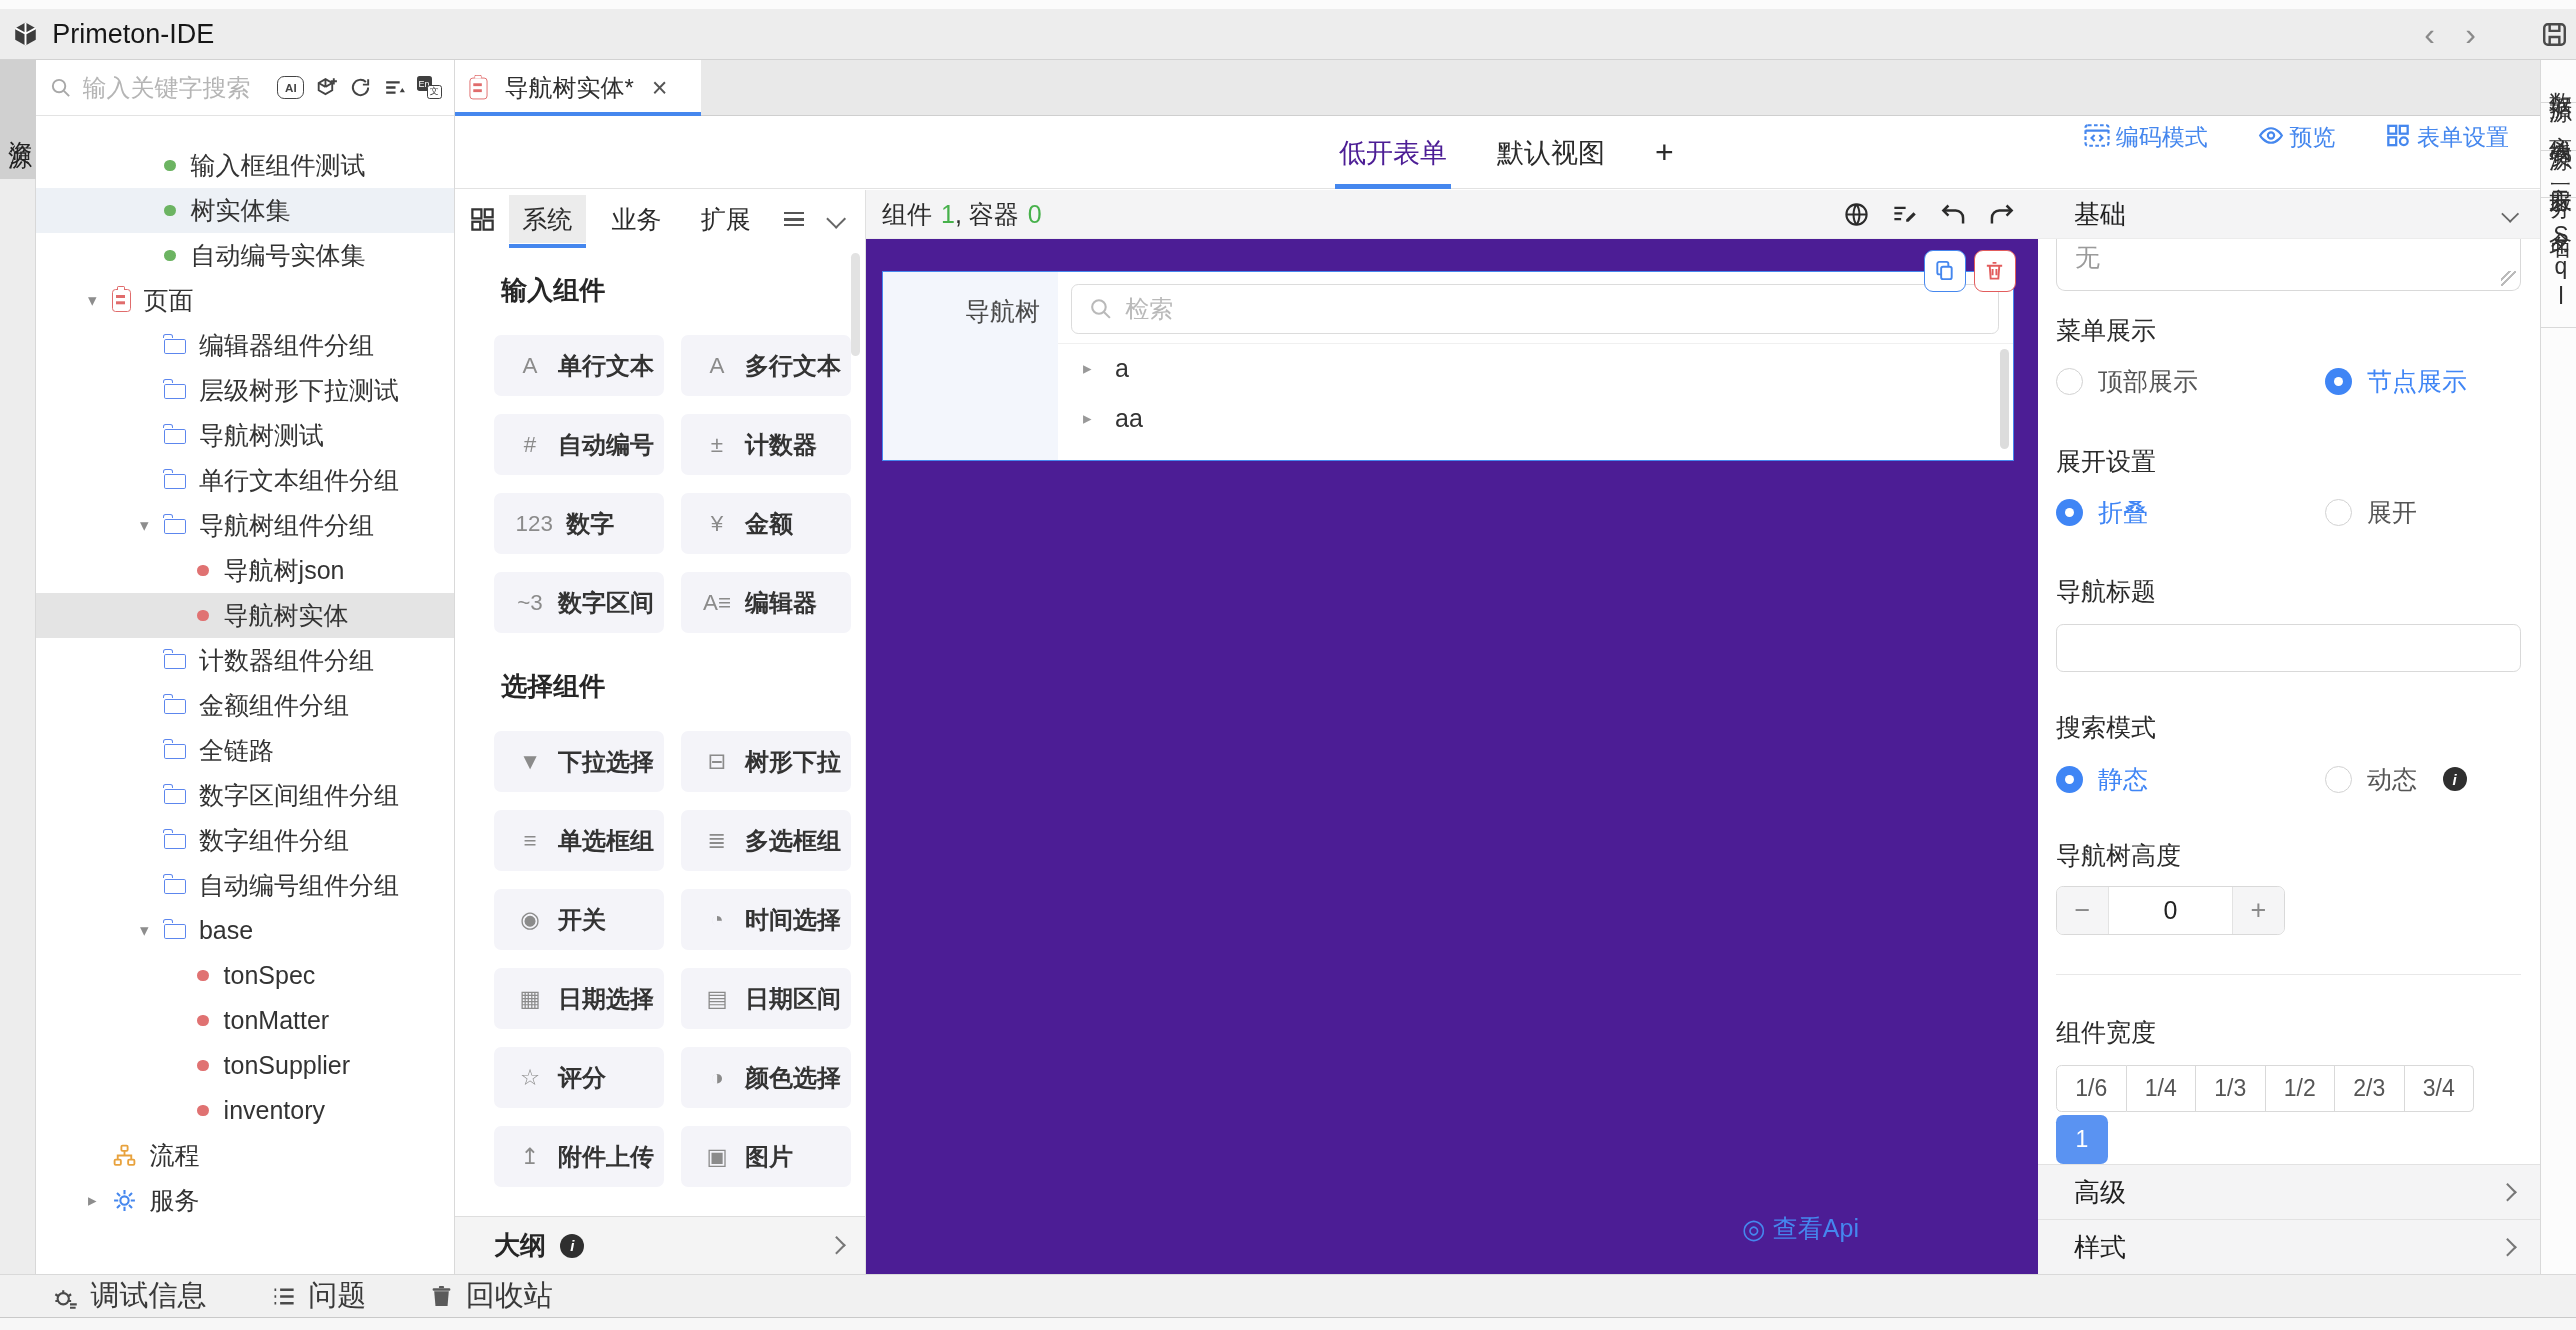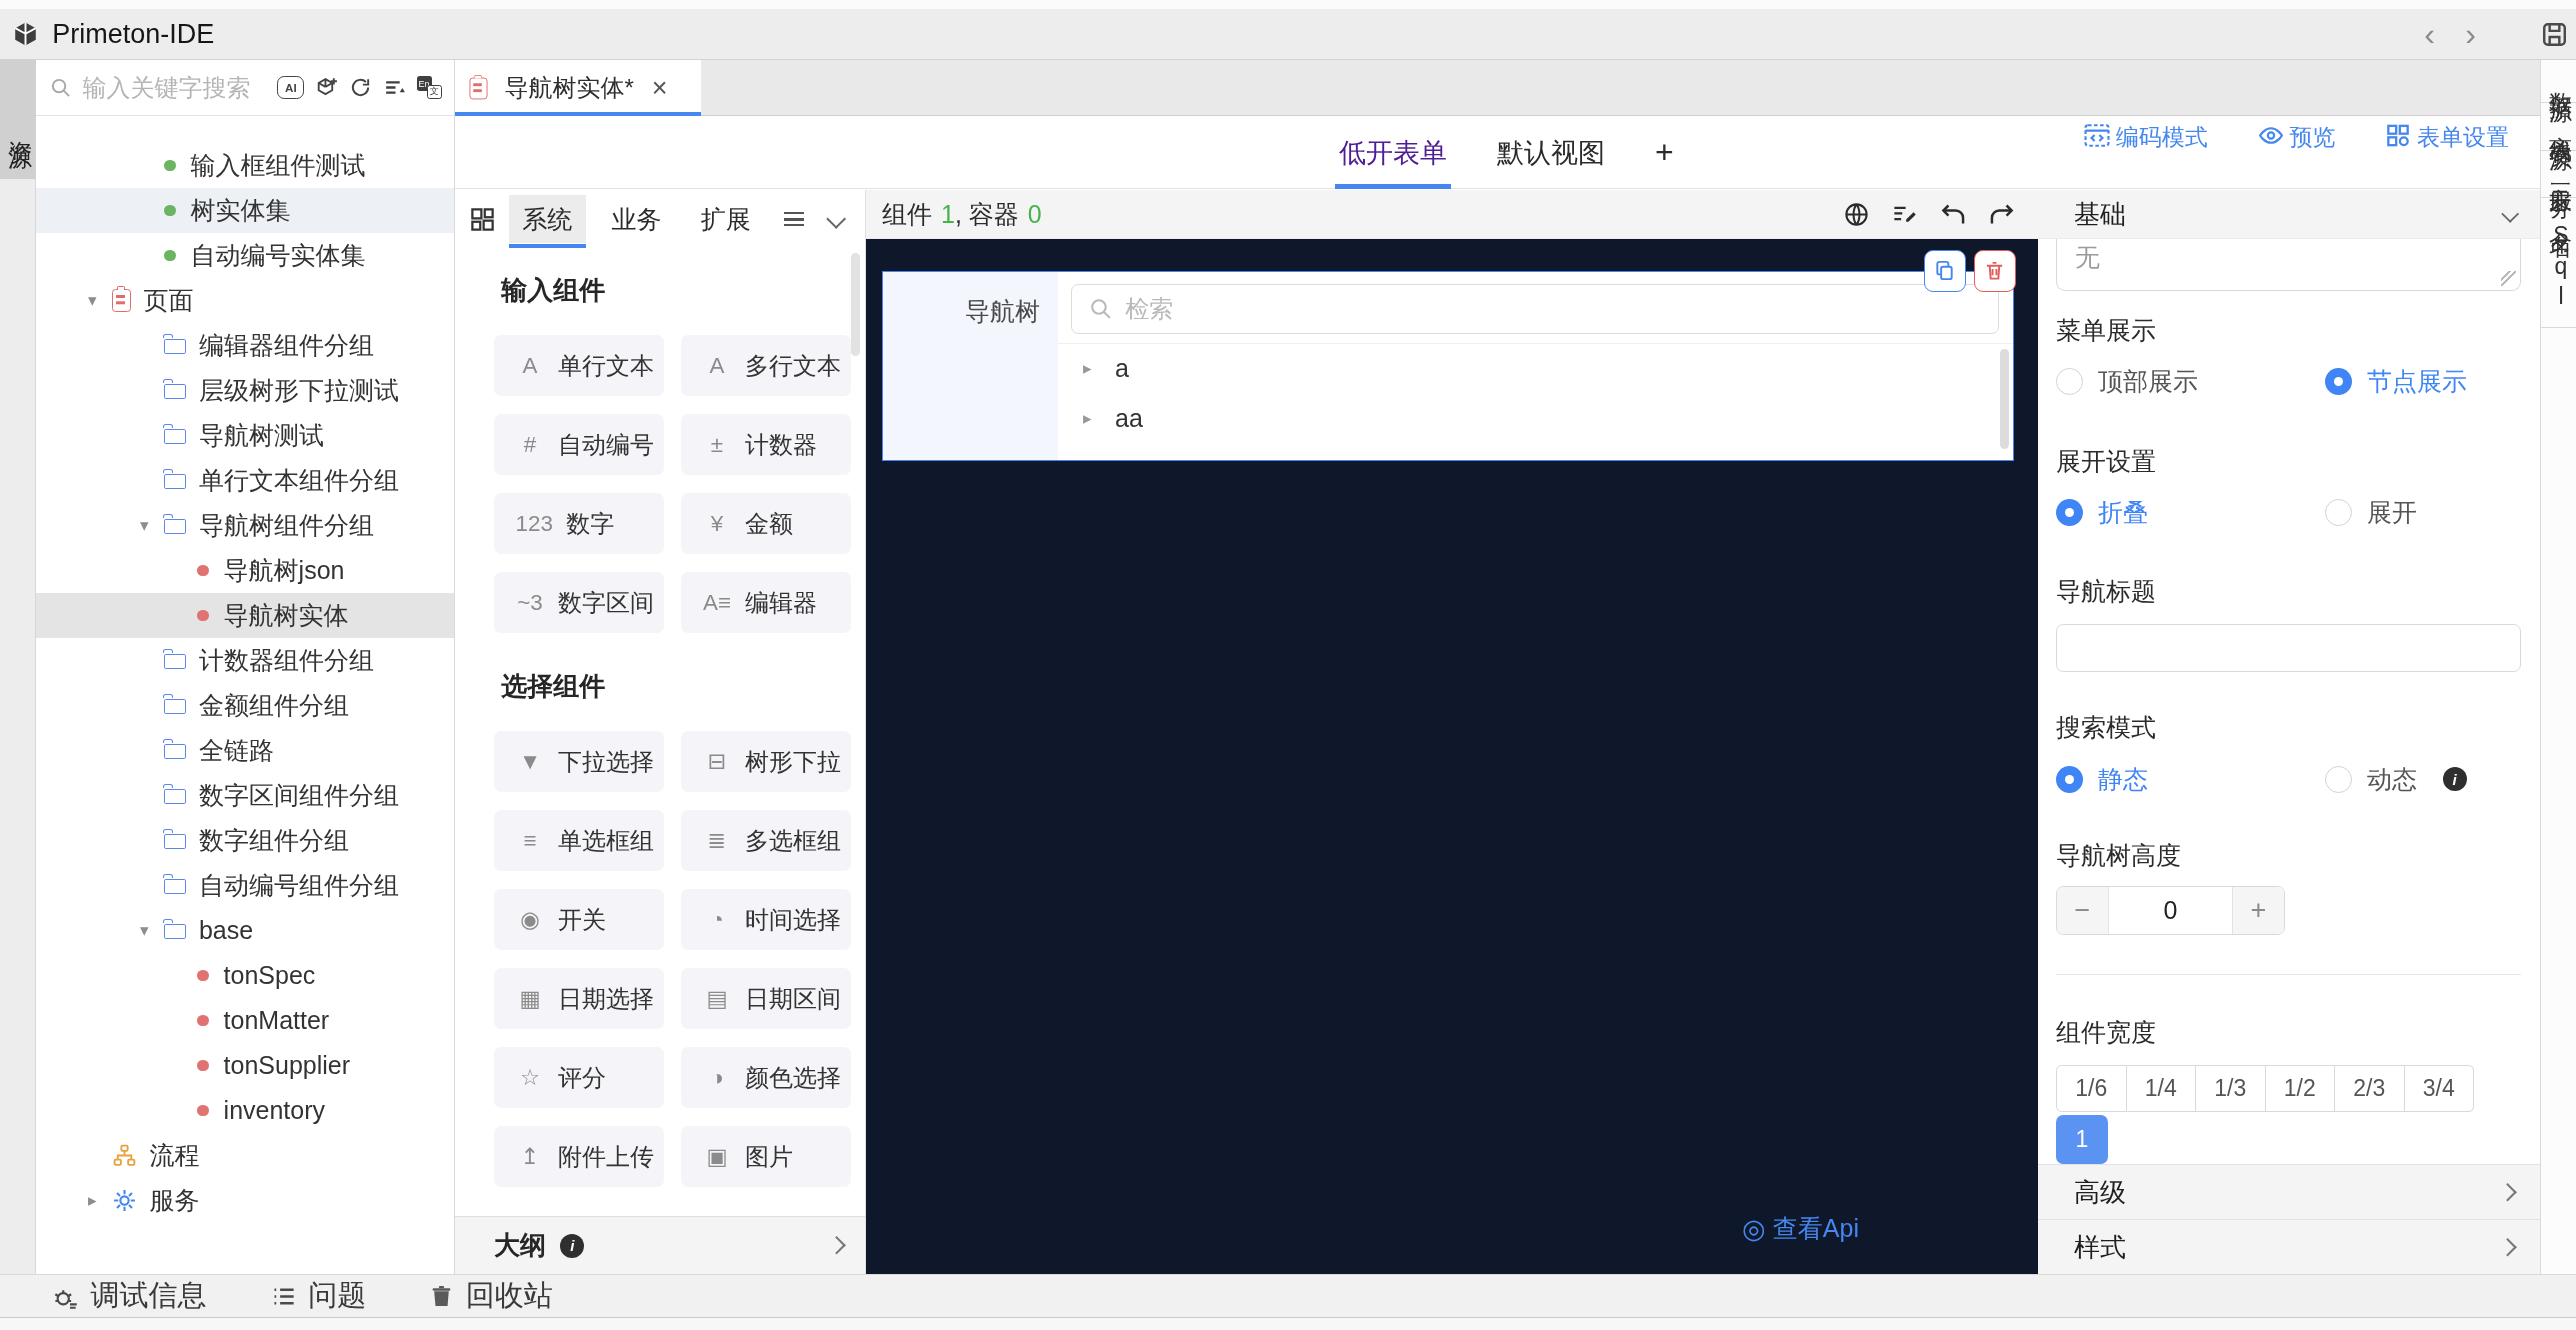--- a/index.html
+++ b/index.html
@@ -73,29 +73,29 @@
   .pal-tab.active{background:#ececec;}
   .pal-tab.active::after{content:'';position:absolute;left:0;right:0;bottom:-5.4px;height:4.5px;background:#4587ee;}
   #pal-bars{margin-left:19.7px;width:19.7px;height:14.3px;border-top:2.7px solid #555;border-bottom:2.7px solid #555;position:relative;}
   #pal-bars::after{content:'';position:absolute;left:0;top:4px;height:2.7px;width:100%;background:#555;}
   .chev-down{width:14.3px;height:14.3px;border-right:2.7px solid #666;border-bottom:2.7px solid #666;transform:rotate(45deg);margin-left:auto;}
   #palette-body{padding:25px 0 0 39px;}
   .pal-section-title{font-size:26px;color:#262626;font-weight:600;margin:0 0 27px 7.2px;}
   .pal-grid{display:grid;grid-template-columns:170px 170px;gap:18px 17px;margin-bottom:36px;}
   .pal-item{height:61px;background:#f4f4f9;border-radius:7.2px;display:flex;align-items:center;padding-left:21.5px;gap:13.4px;cursor:grab;}
   .pal-item .glyph{min-width:29px;font-size:22.4px;color:#8b8b8b;text-align:center;}
-  .pal-item .lbl{font-size:24px;color:#333;}
+  .pal-item .lbl{font-size:24px;color:#333;font-weight:bold;}
   #pal-scrollbar{position:absolute;right:5.4px;top:63px;width:9px;height:103px;background:#e2e2e2;border-radius:4.5px;}
   #outline-bar{position:absolute;left:0;right:0;bottom:0;height:58px;background:#f4f4f4;border-top:0.9px solid #dedede;display:flex;align-items:center;padding:0 23px 0 39px;}
   #outline-label{font-size:26px;color:#262626;font-weight:600;}
   .info-dot{width:24px;height:24px;border-radius:50%;background:#2f2f2f;color:#fff;font-size:15px;font-style:italic;font-weight:bold;display:inline-flex;align-items:center;justify-content:center;margin-left:14.3px;}
   .chev-right{width:12.5px;height:12.5px;border-right:2.7px solid #777;border-bottom:2.7px solid #777;transform:rotate(-45deg);margin-left:auto;}
 
   
-  #canvas{position:absolute;left:866px;top:190px;width:1173px;height:1084px;background:#0f172a;border-right:0.9px solid #e0e0e0;}
+  #canvas{position:absolute;left:866px;top:190px;width:1173px;height:1084px;background:#4c1d95;border-right:0.9px solid #e0e0e0;}
   #canvas-header{height:49px;background:#f4f4f5;border-bottom:0.9px solid #ececec;display:flex;align-items:center;padding:0 23px 0 16px;font-size:25px;color:#2b2b2b;}
   .green-num{color:#47b14b;margin-left:9px;}
   #canvas-hicons{margin-left:auto;display:flex;align-items:center;gap:21.5px;}
   #canvas-hicons .ci{display:inline-flex;cursor:pointer;}
   #component{position:absolute;left:16px;top:81px;width:1132px;height:190px;border:1.8px solid #4587ee;display:flex;}
   #comp-label-col{width:175px;background:#f3f6fc;flex:none;text-align:right;padding:23px 18px 0 0;font-size:25px;color:#4a4a4a;}
   #comp-content{flex:1;position:relative;background:#fff;}
   #comp-search{margin:11.6px 14.3px 0 12.5px;height:50px;border:1.8px solid #dcdcdc;border-radius:7.2px;display:flex;align-items:center;padding:0 16px;}
   #comp-search input{flex:1;border:none;outline:none;font-size:24px;margin-left:10.7px;color:#333;background:transparent;}
   #comp-search input::placeholder{color:#b9b9b9;}

